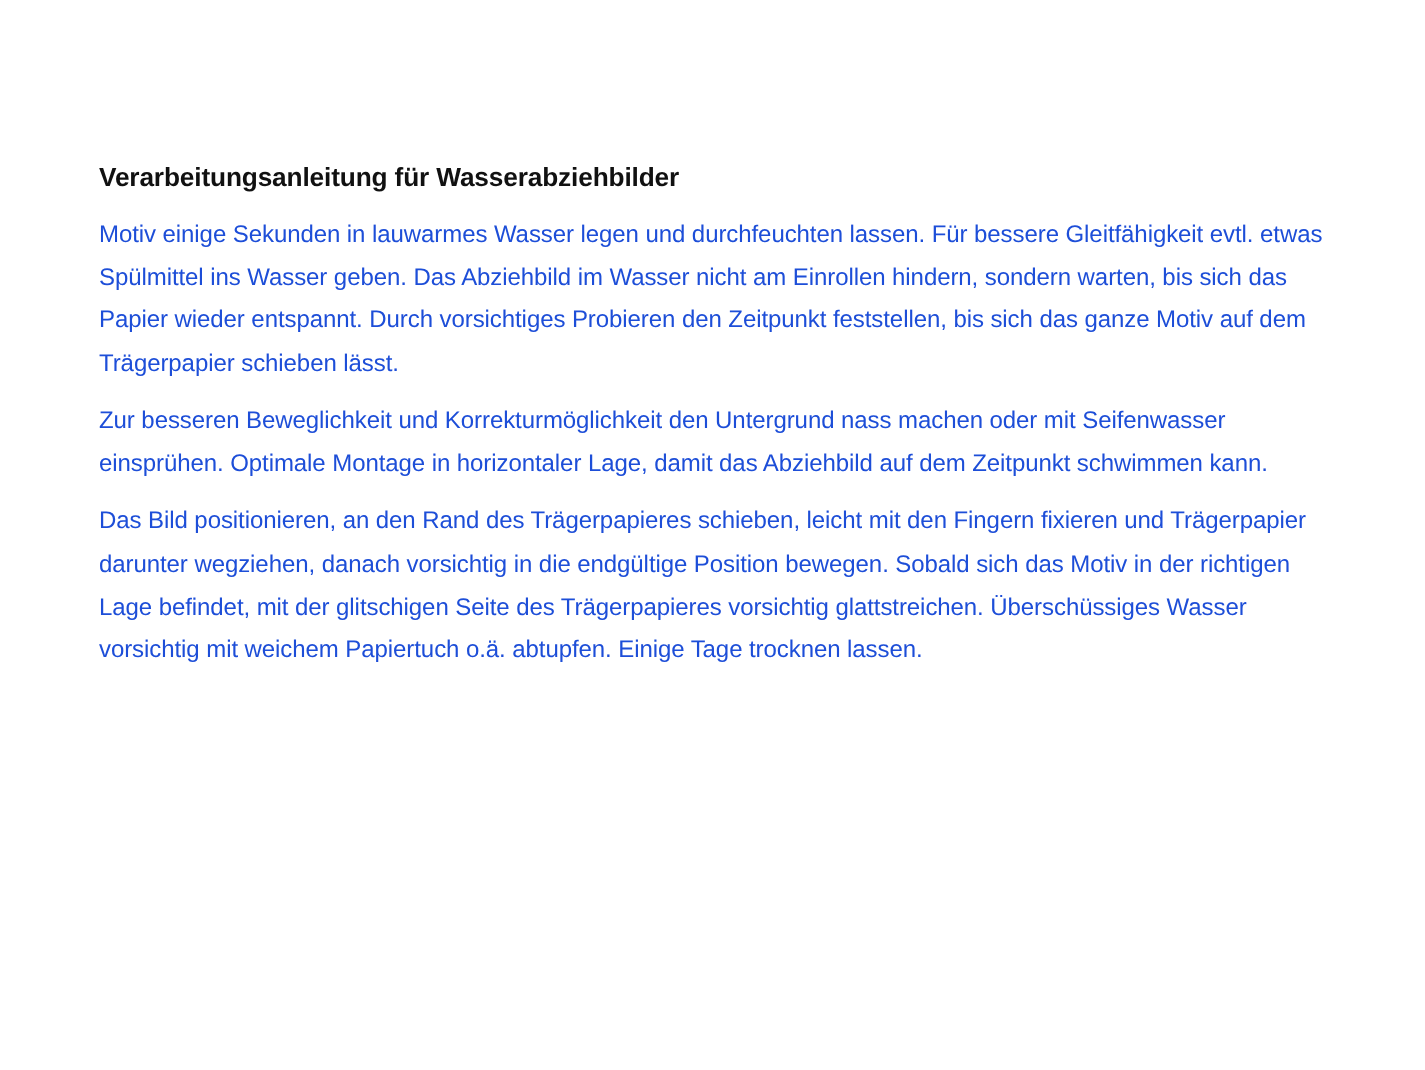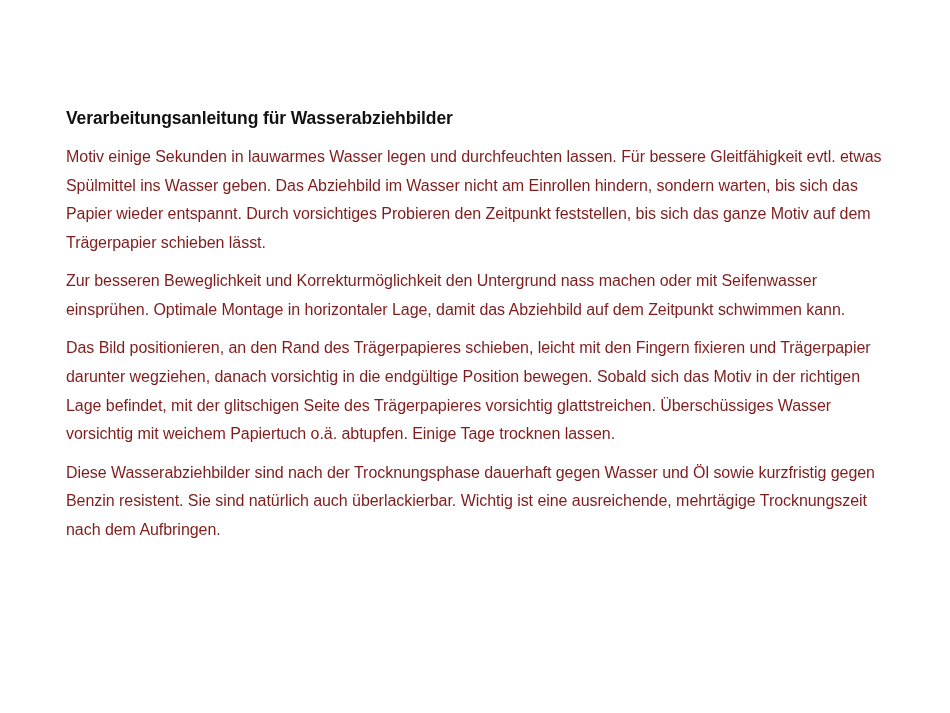--- a/index.html
+++ b/index.html
@@ -29,30 +29,29 @@
     margin: 0 0 10px 0;
     color: #111111;
     letter-spacing: -0.1px;
   }
   .doc-paragraph {
     font-size: 16px;
     font-weight: 400;
     line-height: 28.7px;
     margin: 0 0 9.5px 0;
     max-width: 818px;
-    color: #7f1d1d;
+    color: #1d4ed8;
     letter-spacing: -0.05px;
   }
 </style>
 </head>
 <body>
 
 <div class="page">
   <h1 class="doc-title">Verarbeitungsanleitung für Wasserabziehbilder</h1>
 
   <p class="doc-paragraph">Motiv einige Sekunden in lauwarmes Wasser legen und durchfeuchten lassen. Für bessere Gleitfähigkeit evtl. etwas Spülmittel ins Wasser geben. Das Abziehbild im Wasser nicht am Einrollen hindern, sondern warten, bis sich das Papier wieder entspannt. Durch vorsichtiges Probieren den Zeitpunkt feststellen, bis sich das ganze Motiv auf dem Trägerpapier schieben lässt.</p>
 
   <p class="doc-paragraph">Zur besseren Beweglichkeit und Korrekturmöglichkeit den Untergrund nass machen oder mit Seifenwasser einsprühen. Optimale Montage in horizontaler Lage, damit das Abziehbild auf dem Zeitpunkt schwimmen kann.</p>
 
   <p class="doc-paragraph">Das Bild positionieren, an den Rand des Trägerpapieres schieben, leicht mit den Fingern fixieren und Trägerpapier darunter wegziehen, danach vorsichtig in die endgültige Position bewegen. Sobald sich das Motiv in der richtigen Lage befindet, mit der glitschigen Seite des Trägerpapieres vorsichtig glattstreichen. Überschüssiges Wasser vorsichtig mit weichem Papiertuch o.ä. abtupfen. Einige Tage trocknen lassen.</p>
 
-  <p class="doc-paragraph">Diese Wasserabziehbilder sind nach der Trocknungsphase dauerhaft gegen Wasser und Öl sowie kurzfristig gegen Benzin resistent. Sie sind natürlich auch überlackierbar. Wichtig ist eine ausreichende, mehrtägige Trocknungszeit nach dem Aufbringen.</p>
 </div>
 
 </body></html>

